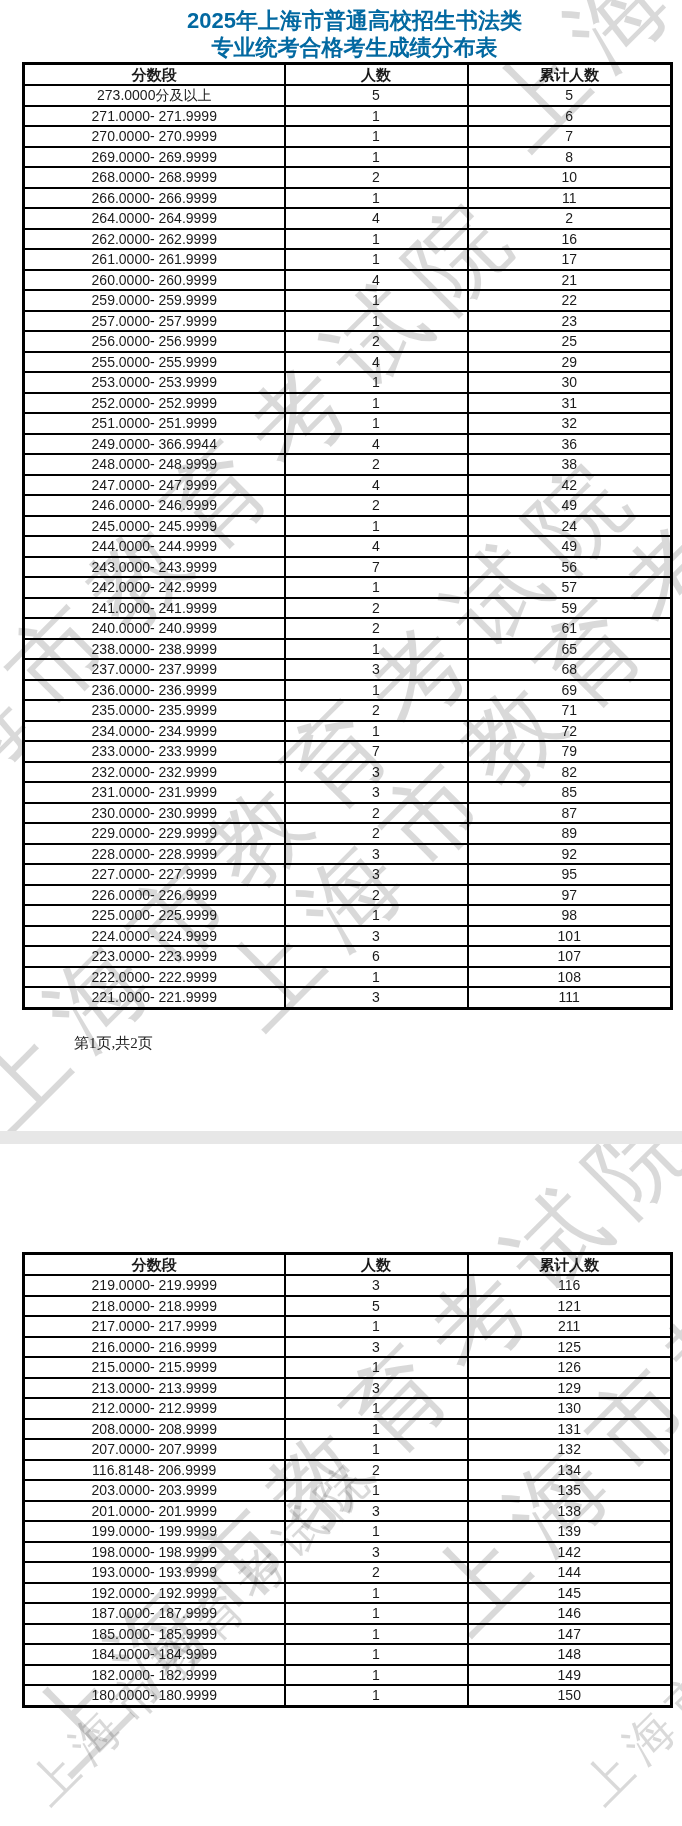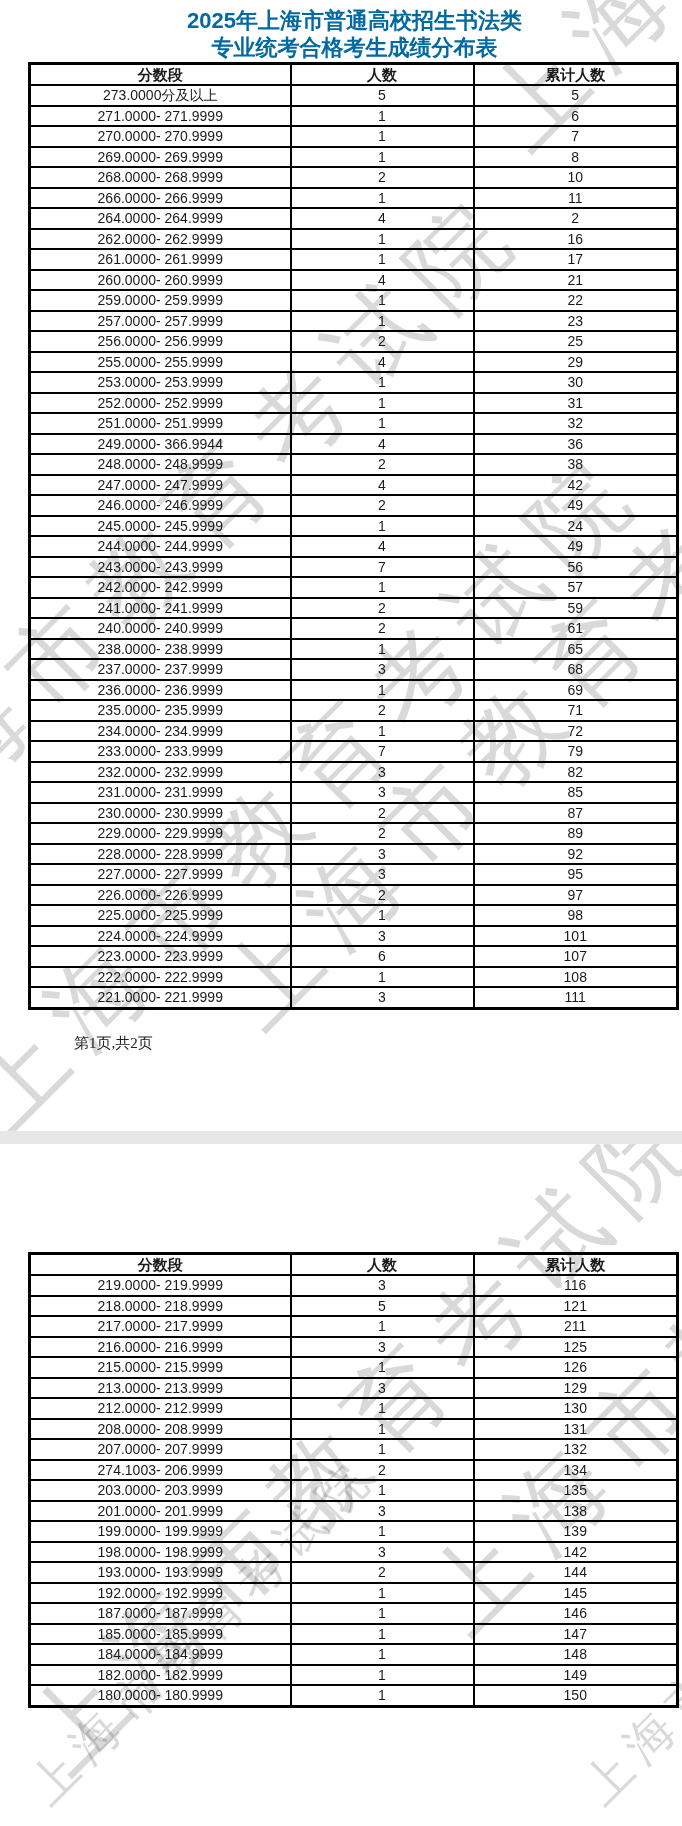--- a/index.html
+++ b/index.html
@@ -21,21 +21,21 @@
     width:682px; height:13px; background:#e7e7e7;
   }
   .doc-title {
     position:relative;
     text-align:center; font-weight:bold;
     font-size:22px; line-height:27px;
     color:#0369a1; z-index:2;padding-left:27px;
   }
   .doc-title.first { padding-top:7px; }
   table.score-table {
-    position:absolute; left:28px;
+    position:absolute; left:22px;
     width:648px;
     border-collapse:collapse; table-layout:fixed;
     background:transparent; z-index:2;
   }
   #page1 table.score-table { top:62px; }
   #page2 table.score-table { top:108px; }
   table.score-table th, table.score-table td {
     border:2px solid #000;
     text-align:center; vertical-align:middle;
     padding:0; height:18.5px;
@@ -379,21 +379,21 @@
           <td>208.0000- 208.9999</td>
           <td>1</td>
           <td>131</td>
         </tr>
         <tr>
           <td>207.0000- 207.9999</td>
           <td>1</td>
           <td>132</td>
         </tr>
         <tr>
-          <td>274.1003- 206.9999</td>
+          <td>116.8148- 206.9999</td>
           <td>2</td>
           <td>134</td>
         </tr>
         <tr>
           <td>203.0000- 203.9999</td>
           <td>1</td>
           <td>135</td>
         </tr>
         <tr>
           <td>201.0000- 201.9999</td>

